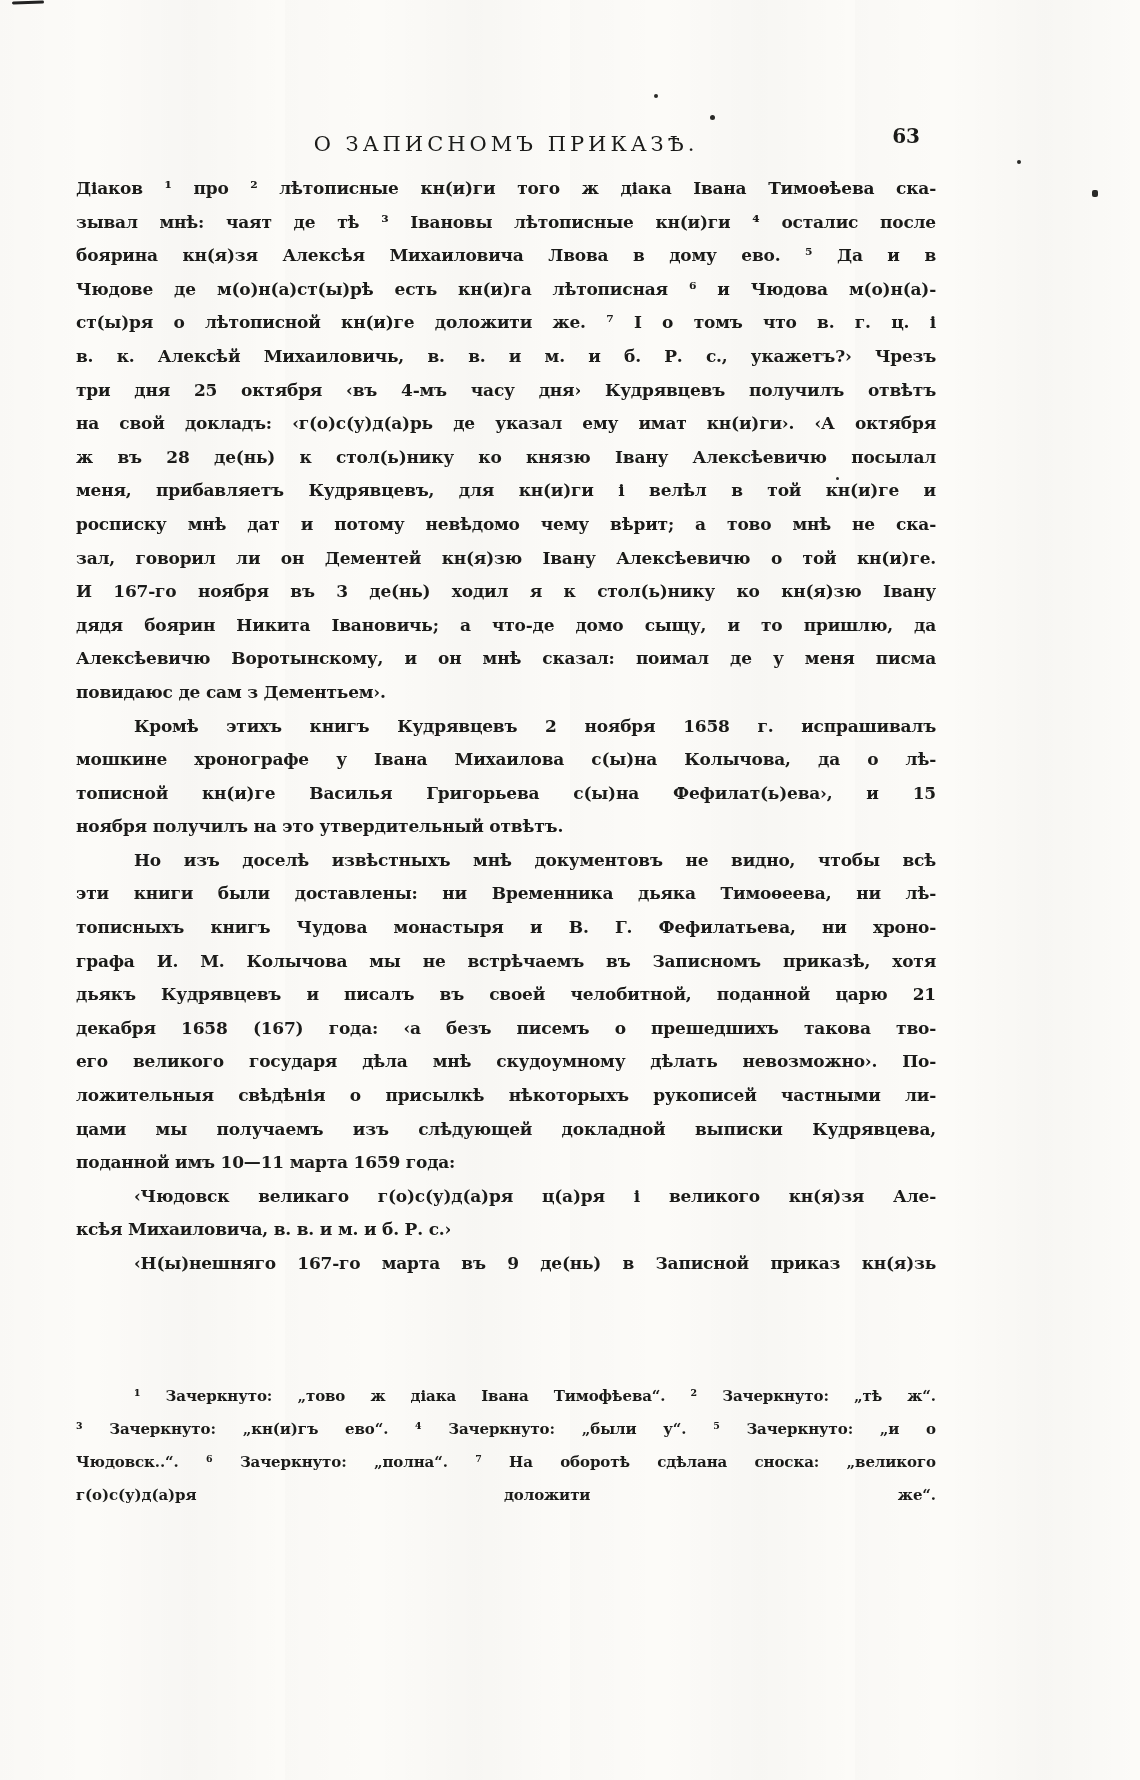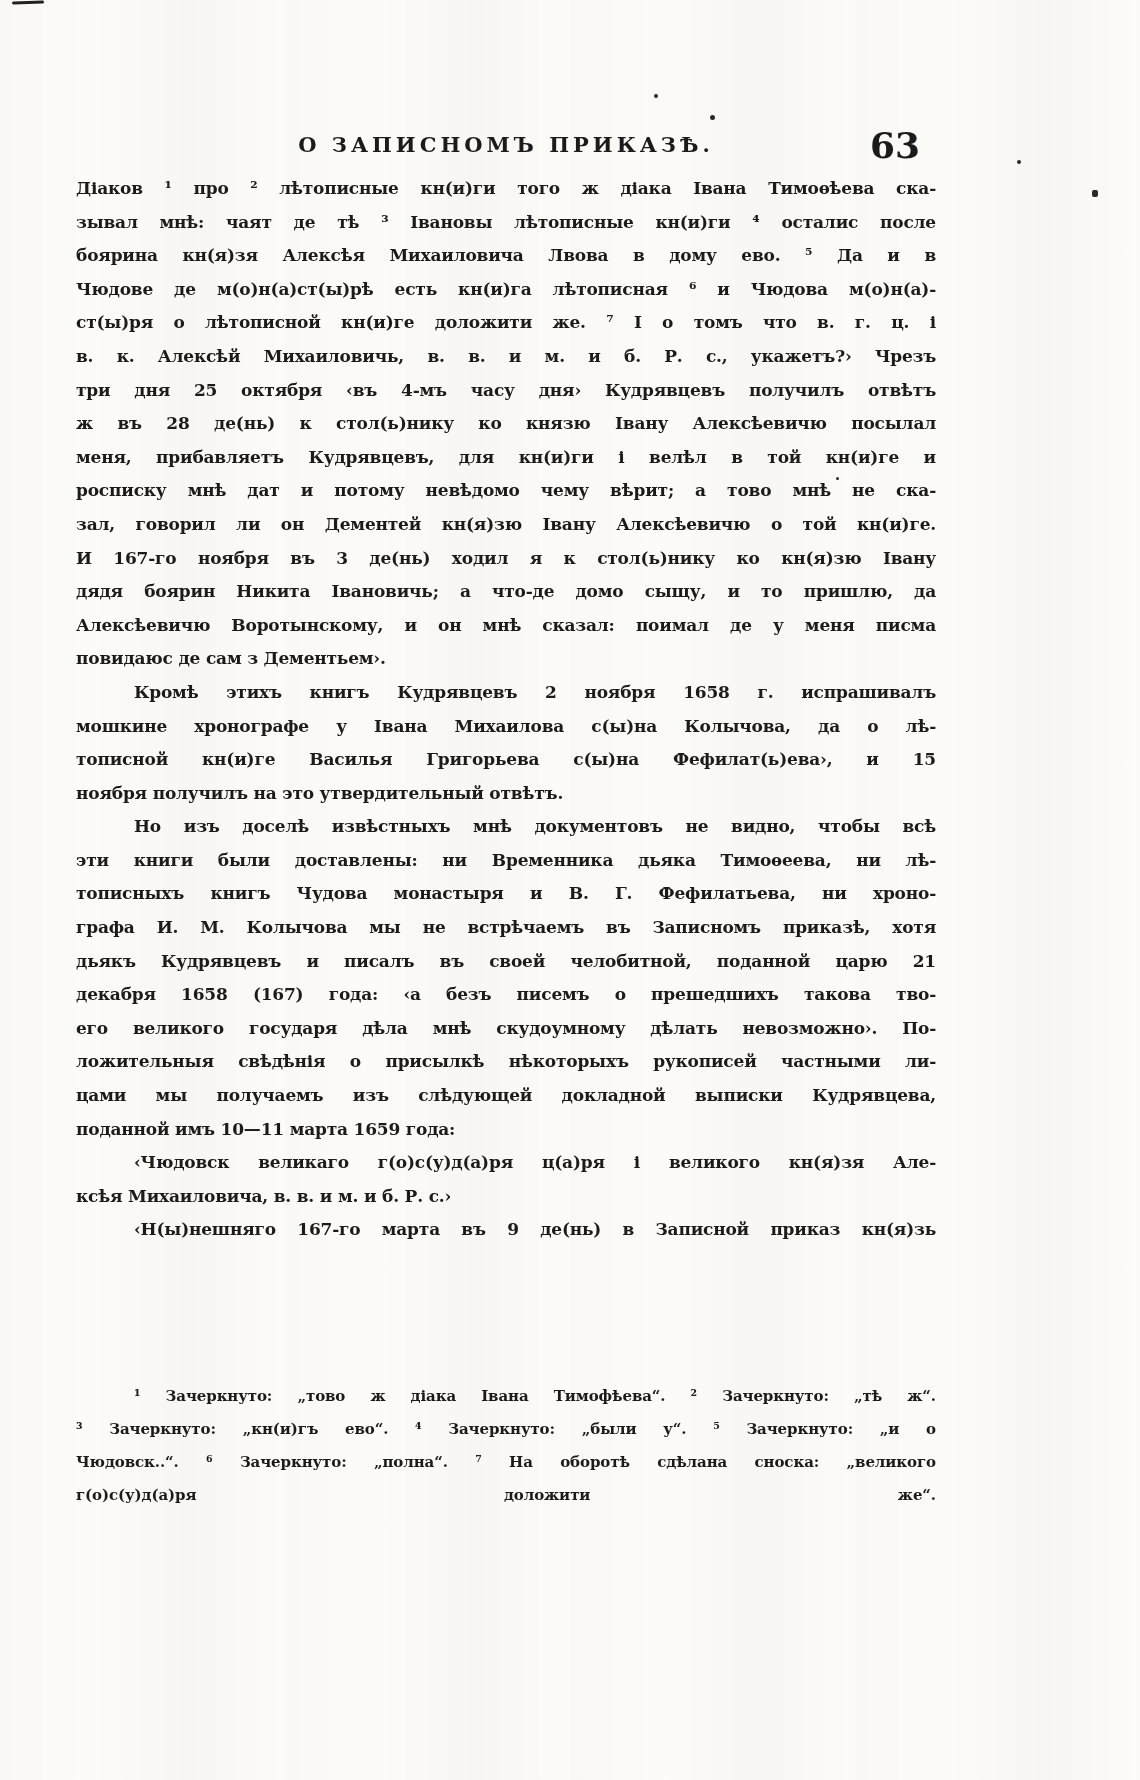--- a/index.html
+++ b/index.html
@@ -20,29 +20,29 @@
   .header-row {
     top: 124px;
     height: 40px;
   }
   .running-title {
     position: absolute;
     left: 0; right: 0;
     text-align: center;
     top: 8px;
     font-size: 21px;
-    font-weight: bold;
+    font-weight: normal;
     letter-spacing: 4px;
     white-space: nowrap;
   }
   .page-number {
     position: absolute;
     right: 16px;
     top: 0;
-    font-size: 36px;
+    font-size: 20px;
     font-weight: bold;
   }
 
   .body-text {
     top: 172px;
     font-size: 17px;
     font-weight: bold;
     letter-spacing: -0.2px;
   }
   .body-text .line {
@@ -100,20 +100,21 @@
   </div>
 
   <div class="textblock body-text" id="body-container">
       <div class="line">Діаков ¹ про ² лѣтописные кн(и)ги того ж діака Івана Тимоѳѣева ска-</div>
       <div class="line">зывал мнѣ: чаят де тѣ ³ Івановы лѣтописные кн(и)ги ⁴ осталис после</div>
       <div class="line">боярина кн(я)зя Алексѣя Михаиловича Лвова в дому ево. ⁵ Да и в</div>
       <div class="line">Чюдове де м(о)н(а)ст(ы)рѣ есть кн(и)га лѣтописная ⁶ и Чюдова м(о)н(а)-</div>
       <div class="line">ст(ы)ря о лѣтописной кн(и)ге доложити же. ⁷ І о томъ что в. г. ц. і</div>
       <div class="line">в. к. Алексѣй Михаиловичь, в. в. и м. и б. Р. с., укажетъ?› Чрезъ</div>
       <div class="line">три дня 25 октября ‹въ 4-мъ часу дня› Кудрявцевъ получилъ отвѣтъ</div>
+      <div class="line">на свой докладъ: ‹г(о)с(у)д(а)рь де указал ему имат кн(и)ги›. ‹А октября</div>
       <div class="line">ж въ 28 де(нь) к стол(ь)нику ко князю Івану Алексѣевичю посылал</div>
       <div class="line">меня, прибавляетъ Кудрявцевъ, для кн(и)ги і велѣл в той кн(и)ге и</div>
       <div class="line">росписку мнѣ дат и потому невѣдомо чему вѣрит; а тово мнѣ не ска-</div>
       <div class="line">зал, говорил ли он Дементей кн(я)зю Івану Алексѣевичю о той кн(и)ге.</div>
       <div class="line">И 167-го ноября въ 3 де(нь) ходил я к стол(ь)нику ко кн(я)зю Івану</div>
       <div class="line">дядя боярин Никита Івановичь; а что-де домо сыщу, и то пришлю, да</div>
       <div class="line">Алексѣевичю Воротынскому, и он мнѣ сказал: поимал де у меня писма</div>
       <div class="line lastline">повидаюс де сам з Дементьем›.</div>
       <div class="line indent">Кромѣ этихъ книгъ Кудрявцевъ 2 ноября 1658 г. испрашивалъ</div>
       <div class="line">мошкине хронографе у Івана Михаилова с(ы)на Колычова, да о лѣ-</div>

